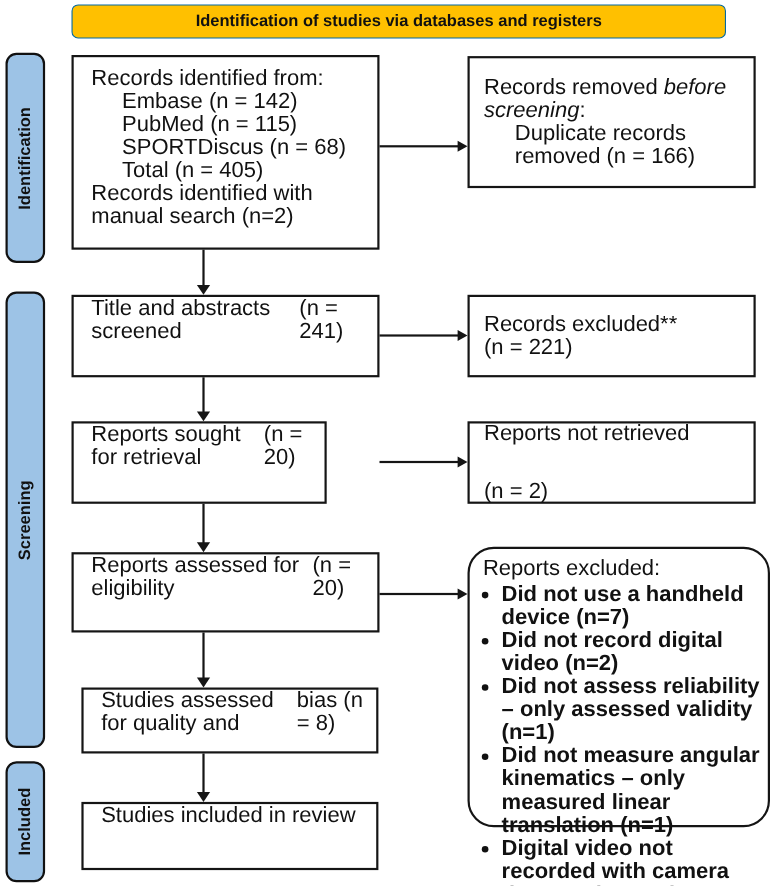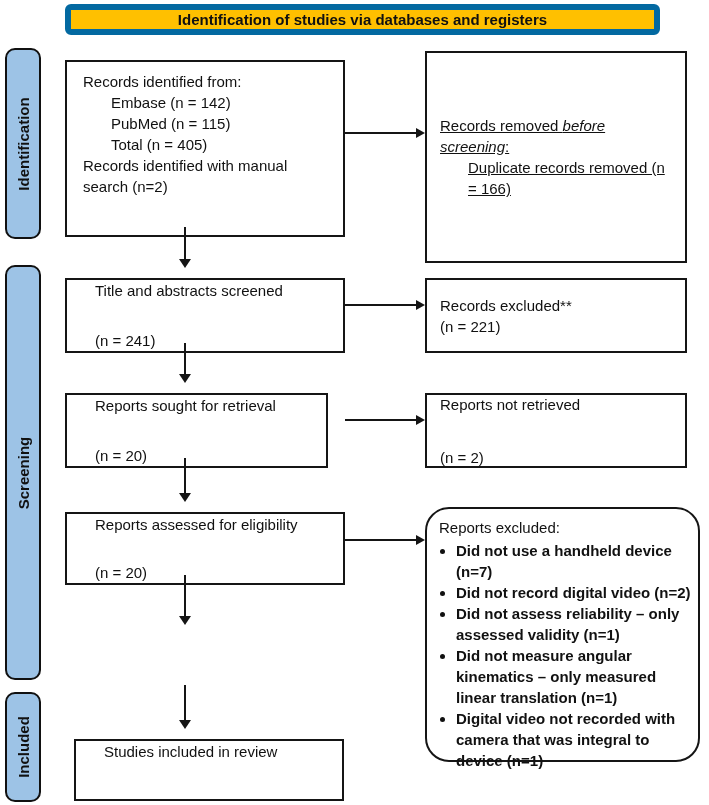--- a/index.html
+++ b/index.html
@@ -6,39 +6,39 @@
   #canvas{
     position:relative;
     width:709px;height:805px;
     background:#ffffff;
     font-family:"Liberation Sans", sans-serif;
     color:#111;
     overflow:hidden;
   }
   .banner{
     position:absolute;left:65px;top:4px;width:595px;height:31px;
-    background:#FFC000;border:6px solid #0369a1;border-radius:6px;
+    background:#FFC000;border:1px solid #0369a1;border-radius:6px;
     display:flex;align-items:center;justify-content:center;
     font-weight:bold;font-size:15px;box-sizing:border-box;
   }
   .stage{
     position:absolute;width:36px;background:#9DC3E6;
     border:2px solid #111;border-radius:10px;box-sizing:border-box;
   }
   .stage .rot{
     position:absolute;top:50%;left:50%;
     transform:translate(-50%,-50%) rotate(-90deg);
     white-space:nowrap;font-weight:bold;font-size:15px;color:#111;
   }
   .fbox{
     position:absolute;background:#fff;border:2px solid #151515;
-    box-sizing:border-box;font-size:15px;line-height:21px;margin-top:10px;
+    box-sizing:border-box;font-size:20px;line-height:21px;
   }
   .pad-top{padding:9px 10px 0 16px;}
-  .vcenter{display:flex;flex-direction:column;justify-content:space-between;padding:0 10px 0 28px;}
+  .vcenter{display:flex;flex-direction:row;justify-content:space-between;padding:0 10px 0 16px;}
   .vcenter-r{display:flex;flex-direction:column;justify-content:center;padding:0 10px 0 13px;}
   .indent{padding-left:28px;}
   .bullets{margin:2px 0 0 0;padding-left:17px;font-weight:bold;}
   .bullets li{margin:0 0 0 0;}
   .arrow-line{position:absolute;background:#151515;}
   .arrow-head-down{
     position:absolute;width:0;height:0;
     border-left:6px solid transparent;border-right:6px solid transparent;
     border-top:9px solid #151515;
   }
@@ -64,42 +64,43 @@
     <span class="rot">Screening</span>
   </div>
   <div class="stage" style="left:5px;top:692px;height:110px;">
     <span class="rot">Included</span>
   </div>
 
   <div class="fbox pad-top" style="left:65px;top:50px;width:280px;height:177px;">
     <div>Records identified from:</div>
     <div class="indent">Embase (n = 142)</div>
     <div class="indent">PubMed (n = 115)</div>
+    <div class="indent">SPORTDiscus (n = 68)</div>
     <div class="indent">Total (n = 405)</div>
     <div>Records identified with manual search (n=2)</div>
   </div>
 
-  <div class="fbox vcenter-r" style="left:425px;top:41px;width:262px;height:212px;text-decoration:underline;">
+  <div class="fbox vcenter-r" style="left:425px;top:51px;width:262px;height:120px;">
     <div>
       <span>Records removed </span><i>before screening</i><span>:</span>
     </div>
     <div class="indent">Duplicate records removed (n = 166)</div>
   </div>
 
   <div class="fbox vcenter" style="left:65px;top:268px;width:280px;height:75px;">
     <div>Title and abstracts screened</div>
     <div>(n = 241)</div>
   </div>
 
   <div class="fbox vcenter-r" style="left:425px;top:268px;width:262px;height:75px;">
     <div>Records excluded**</div>
     <div>(n = 221)</div>
   </div>
 
-  <div class="fbox vcenter" style="left:65px;top:383px;width:263px;height:75px;">
+  <div class="fbox vcenter" style="left:65px;top:383px;width:232px;height:75px;">
     <div>Reports sought for retrieval</div>
     <div>(n = 20)</div>
   </div>
 
   <div class="fbox vcenter-r" style="left:425px;top:383px;width:262px;height:75px;gap:32px;">
     <div>Reports not retrieved</div>
     <div>(n = 2)</div>
   </div>
 
   <div class="fbox vcenter" style="left:65px;top:502px;width:280px;height:73px;gap:11px;">
@@ -111,20 +112,24 @@
     <div>Reports excluded:</div>
     <ul class="bullets">
       <li>Did not use a handheld device (n=7)</li>
       <li>Did not record digital video (n=2)</li>
       <li>Did not assess reliability – only assessed validity (n=1)</li>
       <li>Did not measure angular kinematics – only measured linear translation (n=1)</li>
       <li>Digital video not recorded with camera that was integral to device (n=1)</li>
     </ul>
   </div>
 
+  <div class="fbox vcenter" style="left:74px;top:625px;width:270px;height:60px;">
+    <div>Studies assessed for quality and</div>
+    <div>bias (n = 8)</div>
+  </div>
 
   <div class="fbox vcenter" style="left:74px;top:729px;width:270px;height:62px;">
     <div>Studies included in review</div>
   </div>
 
   <div class="arrow-line" style="left:184px;top:227px;width:2px;height:33px;"></div>
   <div class="arrow-head-down" style="left:179px;top:259px;"></div>
 
   <div class="arrow-line" style="left:184px;top:343px;width:2px;height:32px;"></div>
   <div class="arrow-head-down" style="left:179px;top:374px;"></div>

